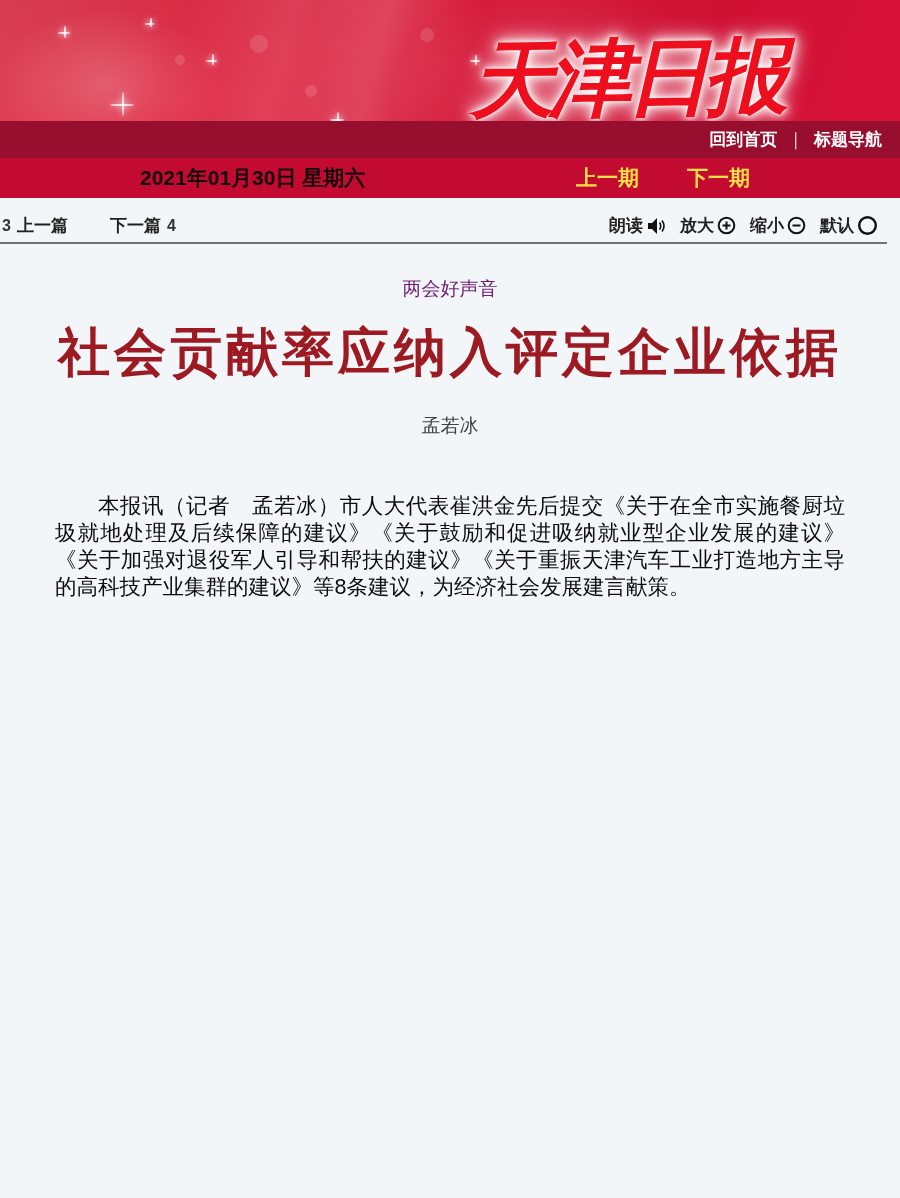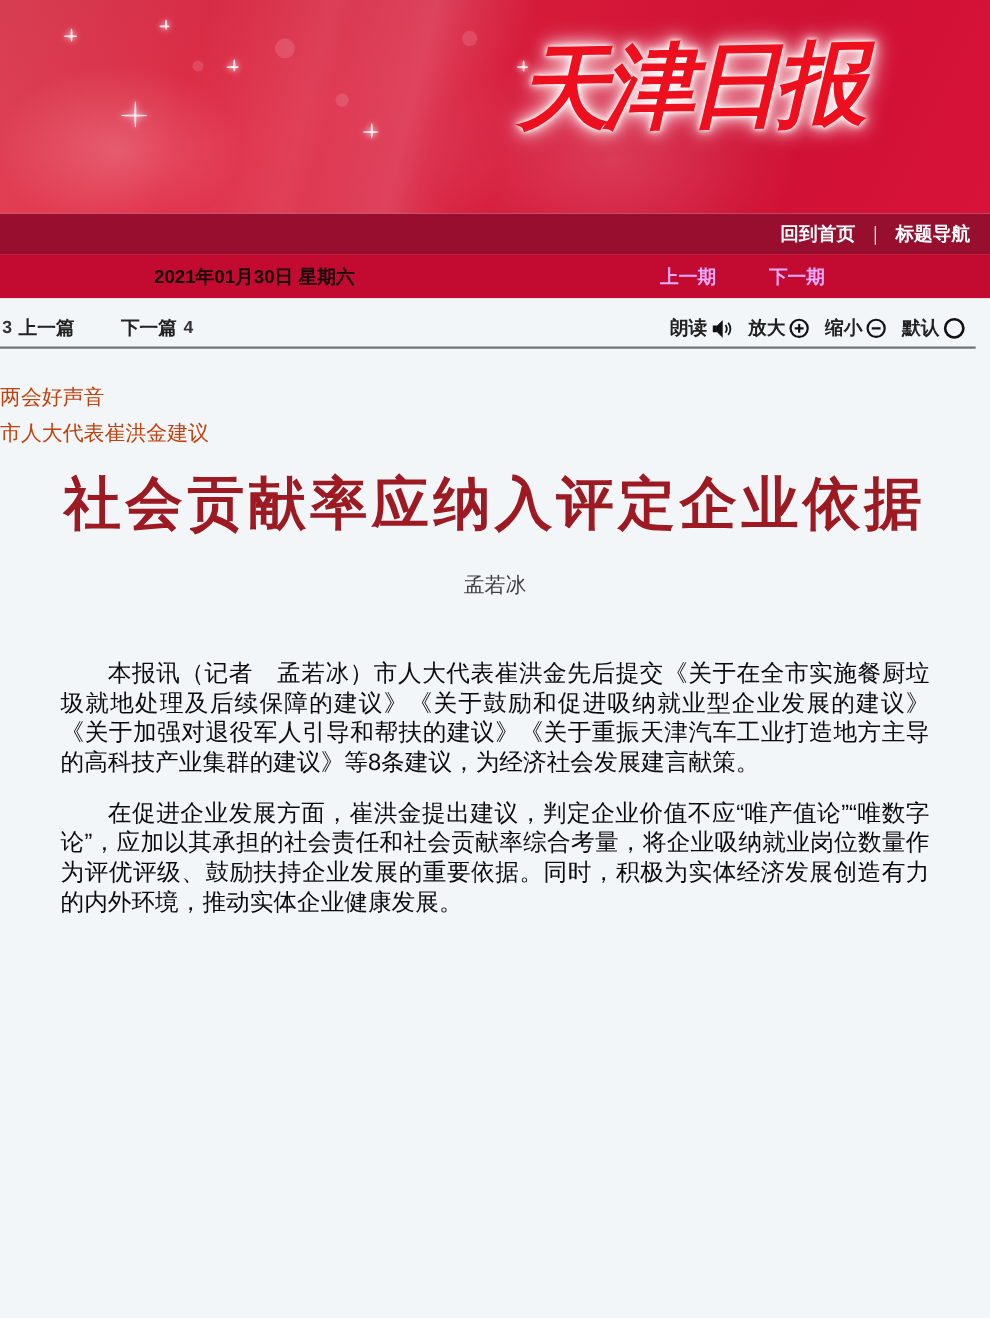--- a/index.html
+++ b/index.html
@@ -4,21 +4,21 @@
 <style>
   * { margin:0; padding:0; box-sizing:border-box; }
   html,body { width:900px; height:1198px; overflow:hidden; }
   body {
     font-family:"Liberation Sans","DejaVu Sans",sans-serif;
     background:#f2f6f9;
   }
 
   
   .banner {
-    position:relative; height:194px; overflow:hidden;
+    position:relative; height:121px; overflow:hidden;
     background:
       radial-gradient(240px 150px at 62% 75%, rgba(255,255,255,0.16), rgba(255,255,255,0) 70%),
       radial-gradient(160px 110px at 12% 70%, rgba(255,255,255,0.20), rgba(255,255,255,0) 70%),
       linear-gradient(104deg, rgba(255,255,255,0) 34%, rgba(255,255,255,0.14) 42%, rgba(255,255,255,0) 52%),
       linear-gradient(285deg, rgba(255,255,255,0) 55%, rgba(255,255,255,0.12) 68%, rgba(255,255,255,0) 80%),
       linear-gradient(160deg, rgba(140,5,30,0.18) 0%, rgba(140,5,30,0) 40%),
       linear-gradient(115deg,#e64a5c 0%,#e02c46 24%,#d61a3a 50%,#cf1134 76%,#d81239 100%);
   }
   .logo {
     position:absolute; top:8px; right:118px;
@@ -43,45 +43,45 @@
     height:37px; background:#970e2e; color:#fff;
     display:flex; justify-content:flex-end; align-items:center;
     padding-right:18px; font-size:17px; font-weight:bold;
   }
   .navbar a { color:#fff; text-decoration:none; cursor:pointer; }
   .navbar .sep { margin:0 10px; font-weight:normal; opacity:0.95; }
 
   .datebar {
     height:40px; background:#c30a31; color:#14060a;
     display:flex; align-items:center;
-    font-size:17px; font-weight:bold;
+    font-size:21px; font-weight:bold;
   }
   .datebar .date { margin-left:140px; }
   .datebar .spacer { flex:1; }
-  .datebar a { color:#f0abfc; text-decoration:none; cursor:pointer;font-family:Liberation Mono, monospace; }
+  .datebar a { color:#fde047; text-decoration:none; cursor:pointer;font-family:Liberation Mono, monospace; }
   .datebar .prev { margin-right:48px; }
   .datebar .next { margin-right:150px; }
 
   
   .toolbar {
     display:flex; justify-content:space-between; align-items:center;
     padding:16px 22px 5px 2px;
     font-size:17px; font-weight:bold; color:#222;
   }
   .tb-left,.tb-right { display:flex; align-items:center; }
   .tb-left a, .tb-right .tb-btn { color:#222; text-decoration:none; cursor:pointer; display:flex; align-items:center; }
   .arrow-glyph { color:#333; margin:0 6px; font-size:16px; }
   .tb-left .gap { width:42px; }
   .tb-btn { margin-left:14px;text-align:center; }
   .tb-btn svg { margin-left:3px; display:block; }
   .rule { height:2px; background:#6e7276; margin-right:13px; border:none; }
 
   
   .article { padding-top:28px; }
-  .kicker { text-align:left; font-size:19px; line-height:33px; color:#c2410c; }
+  .kicker { text-align:center; font-size:19px; line-height:33px; color:#701a75; }
   .title {
     text-align:center; margin-top:24px;
     font-size:52px; line-height:46px; letter-spacing:4px;
     font-weight:bold; color:#9d1a22;
   }
   .author { text-align:center; margin-top:38px; font-size:19px; color:#3f3f3f; }
   .body { margin-top:54px; padding:0 55px 40px; }
   .body p {
     font-size:21.5px; line-height:27px; color:#0c0c0c;
     text-indent:2em; text-align:justify;
@@ -154,20 +154,18 @@
       <svg width="21" height="21" viewBox="0 0 21 21">
         <circle cx="10.5" cy="10.5" r="8.3" fill="none" stroke="#111" stroke-width="2.4"></circle>
       </svg>
     </span>
   </div>
 </div>
 <div class="rule"></div>
 
 <div class="article">
   <div class="kicker">两会好声音</div>
-  <div class="kicker">市人大代表崔洪金建议</div>
   <h1 class="title">社会贡献率应纳入评定企业依据</h1>
   <div class="author">孟若冰</div>
   <div class="body">
     <p>本报讯（记者　孟若冰）市人大代表崔洪金先后提交《关于在全市实施餐厨垃圾就地处理及后续保障的建议》《关于鼓励和促进吸纳就业型企业发展的建议》《关于加强对退役军人引导和帮扶的建议》《关于重振天津汽车工业打造地方主导的高科技产业集群的建议》等8条建议，为经济社会发展建言献策。</p>
-    <p>在促进企业发展方面，崔洪金提出建议，判定企业价值不应“唯产值论”“唯数字论”，应加以其承担的社会责任和社会贡献率综合考量，将企业吸纳就业岗位数量作为评优评级、鼓励扶持企业发展的重要依据。同时，积极为实体经济发展创造有力的内外环境，推动实体企业健康发展。</p>
   </div>
 </div>
 
 </body></html>

